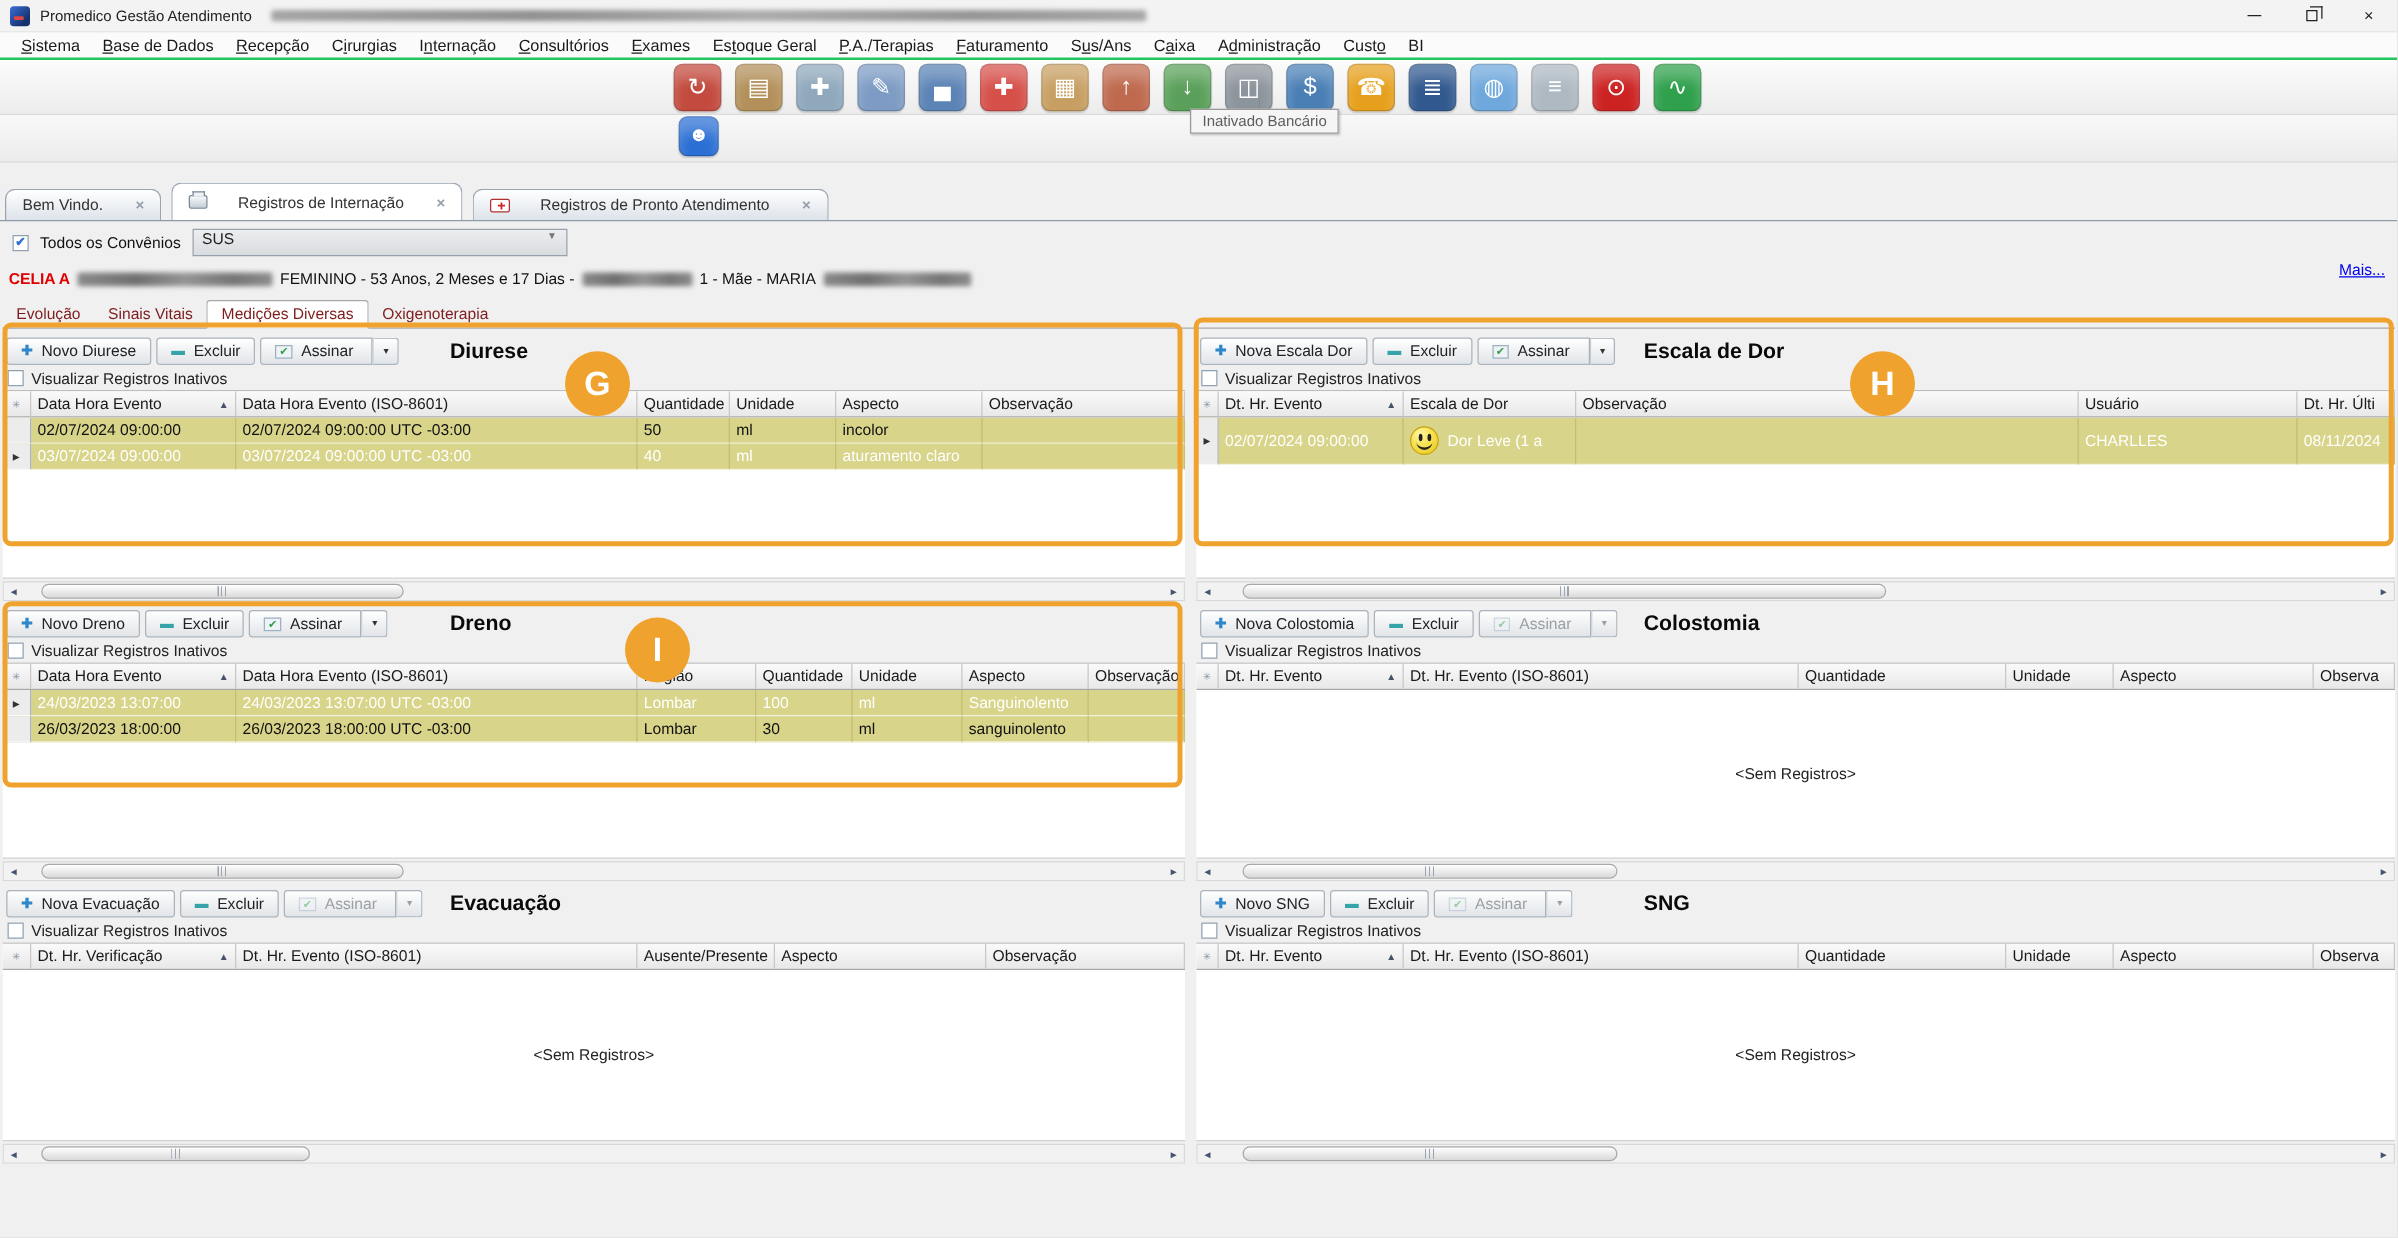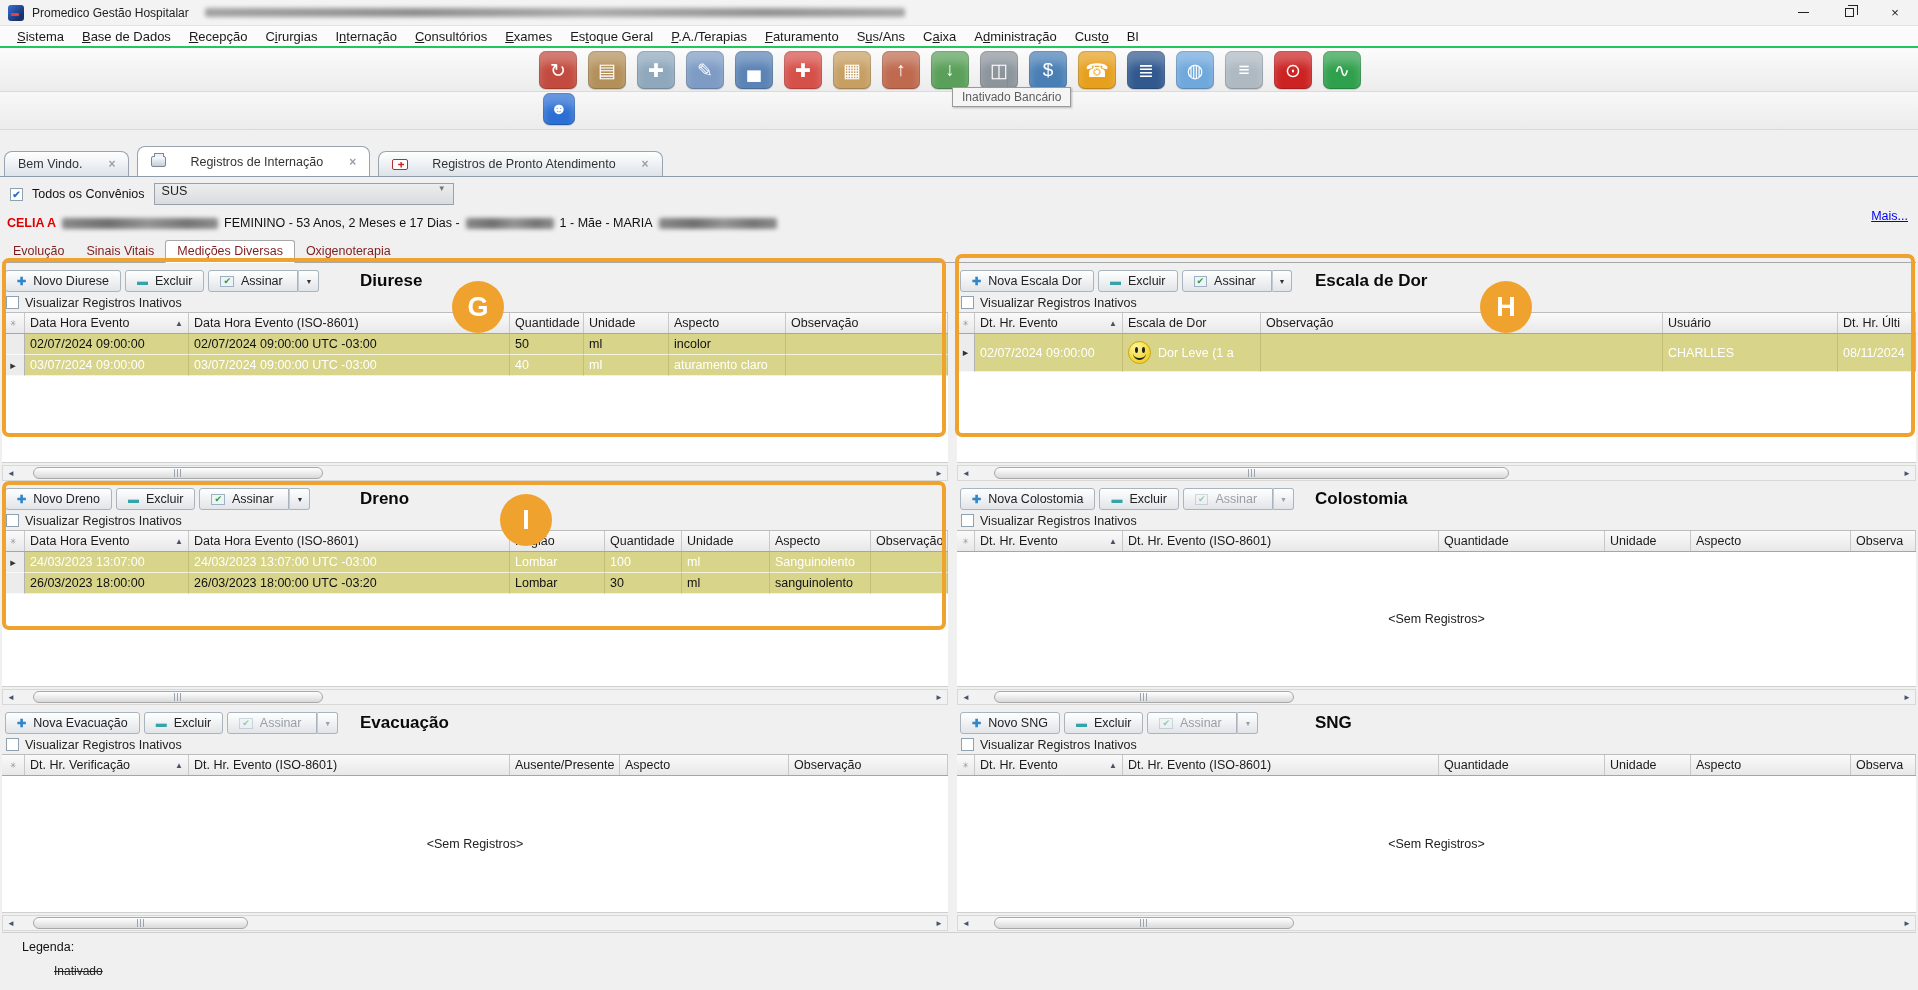--- a/index.html
+++ b/index.html
@@ -164,21 +164,21 @@
   #circ-h{left:1480px;top:281px}
   #circ-i{left:500px;top:494px}
 </style>
 </head>
 <body>
 
 <div class="app">
 
   <div class="titlebar">
     <div class="app-logo"></div>
-    <span class="title-text">Promedico Gestão Hospitalar</span>
+    <span class="title-text">Promedico Gestão Atendimento</span>
     <span class="redact title-redact"></span>
     <div class="win-controls">
       <div class="wc">
           <span class="ic-min"></span>
         </div>
       <div class="wc">
           <span class="ic-restore"></span>
         </div>
       <div class="wc">
           <span>×</span>
@@ -476,21 +476,21 @@
                 <div class="td">24/03/2023 13:07:00 UTC -03:00</div>
                 <div class="td">Lombar</div>
                 <div class="td">100</div>
                 <div class="td">ml</div>
                 <div class="td">Sanguinolento</div>
                 <div class="td"></div>
               </div>
               <div class="trow cols-dreno">
                 <div class="td ind"></div>
                 <div class="td">26/03/2023 18:00:00</div>
-                <div class="td">26/03/2023 18:00:00 UTC -03:20</div>
+                <div class="td">26/03/2023 18:00:00 UTC -03:00</div>
                 <div class="td">Lombar</div>
                 <div class="td">30</div>
                 <div class="td">ml</div>
                 <div class="td">sanguinolento</div>
                 <div class="td"></div>
               </div>
             </div>
           </div>
         <div class="hscroll hs-dreno">
             <span class="sarrow left">◄</span>
@@ -670,24 +670,20 @@
             <span class="sarrow left">◄</span>
             <span class="sthumb">
               <span class="grip"></span>
             </span>
             <span class="sarrow right">►</span>
           </div>
       </section>
 
     </div>
 
-    <div class="legend">
-      <span class="legend-title">Legenda:</span>
-      <span class="legend-inactive">Inativado</span>
-    </div>
   </div>
 
   <div class="ann-box" id="box-g"></div>
   <div class="ann-box" id="box-h"></div>
   <div class="ann-box" id="box-i"></div>
   <div class="ann-circle" id="circ-g">G</div>
   <div class="ann-circle" id="circ-h">H</div>
   <div class="ann-circle" id="circ-i">I</div>
 </div>
 

